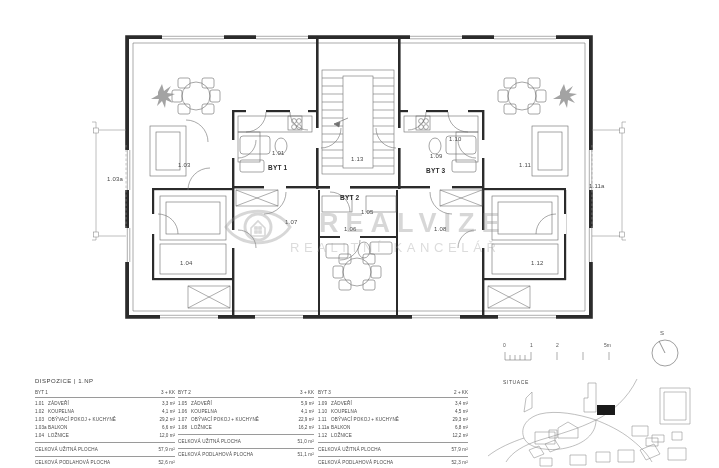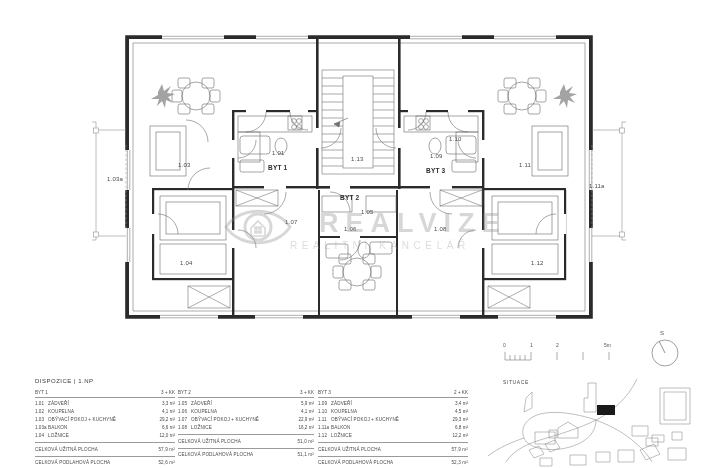--- a/index.html
+++ b/index.html
@@ -11,21 +11,21 @@
   .layer{position:absolute;left:0;top:0;width:719px;height:468px;pointer-events:none;}
 
   
   .rlabel{position:absolute;font-size:6px;letter-spacing:.2px;color:#4a4a4a;white-space:nowrap;}
   .rlabel.big{font-size:6.5px;font-weight:bold;color:#2e2e2e;}
 
   
   .wm{position:absolute;left:222px;top:196px;width:280px;height:70px;opacity:.34;}
   .wm-text{position:absolute;left:66px;top:14px;font-size:27px;letter-spacing:7px;
            font-weight:bold;color:#8d8d8d;line-height:1;margin-left:31px;}
-  .wm-sub{position:absolute;left:68px;top:44px;font-size:10px;letter-spacing:4.6px;
+  .wm-sub{position:absolute;left:68px;top:44px;font-size:13px;letter-spacing:4.6px;
           color:#9a9a9a;}
 
   
   .tbl-title{position:absolute;left:35px;top:378px;font-size:6px;letter-spacing:.5px;color:#3b3b3b;}
   .tbl{position:absolute;top:390px;font-size:4.6px;color:#4a4a4a;}
   .tbl .hdr{display:flex;justify-content:space-between;border-bottom:.5px solid #9a9a9a;
             padding-bottom:1.5px;margin-bottom:2.5px;}
   .tbl .row{display:flex;align-items:baseline;line-height:1.75;}
   .tbl .num{width:13px;flex:none;}
   .tbl .nm{flex:1;letter-spacing:.15px;}

